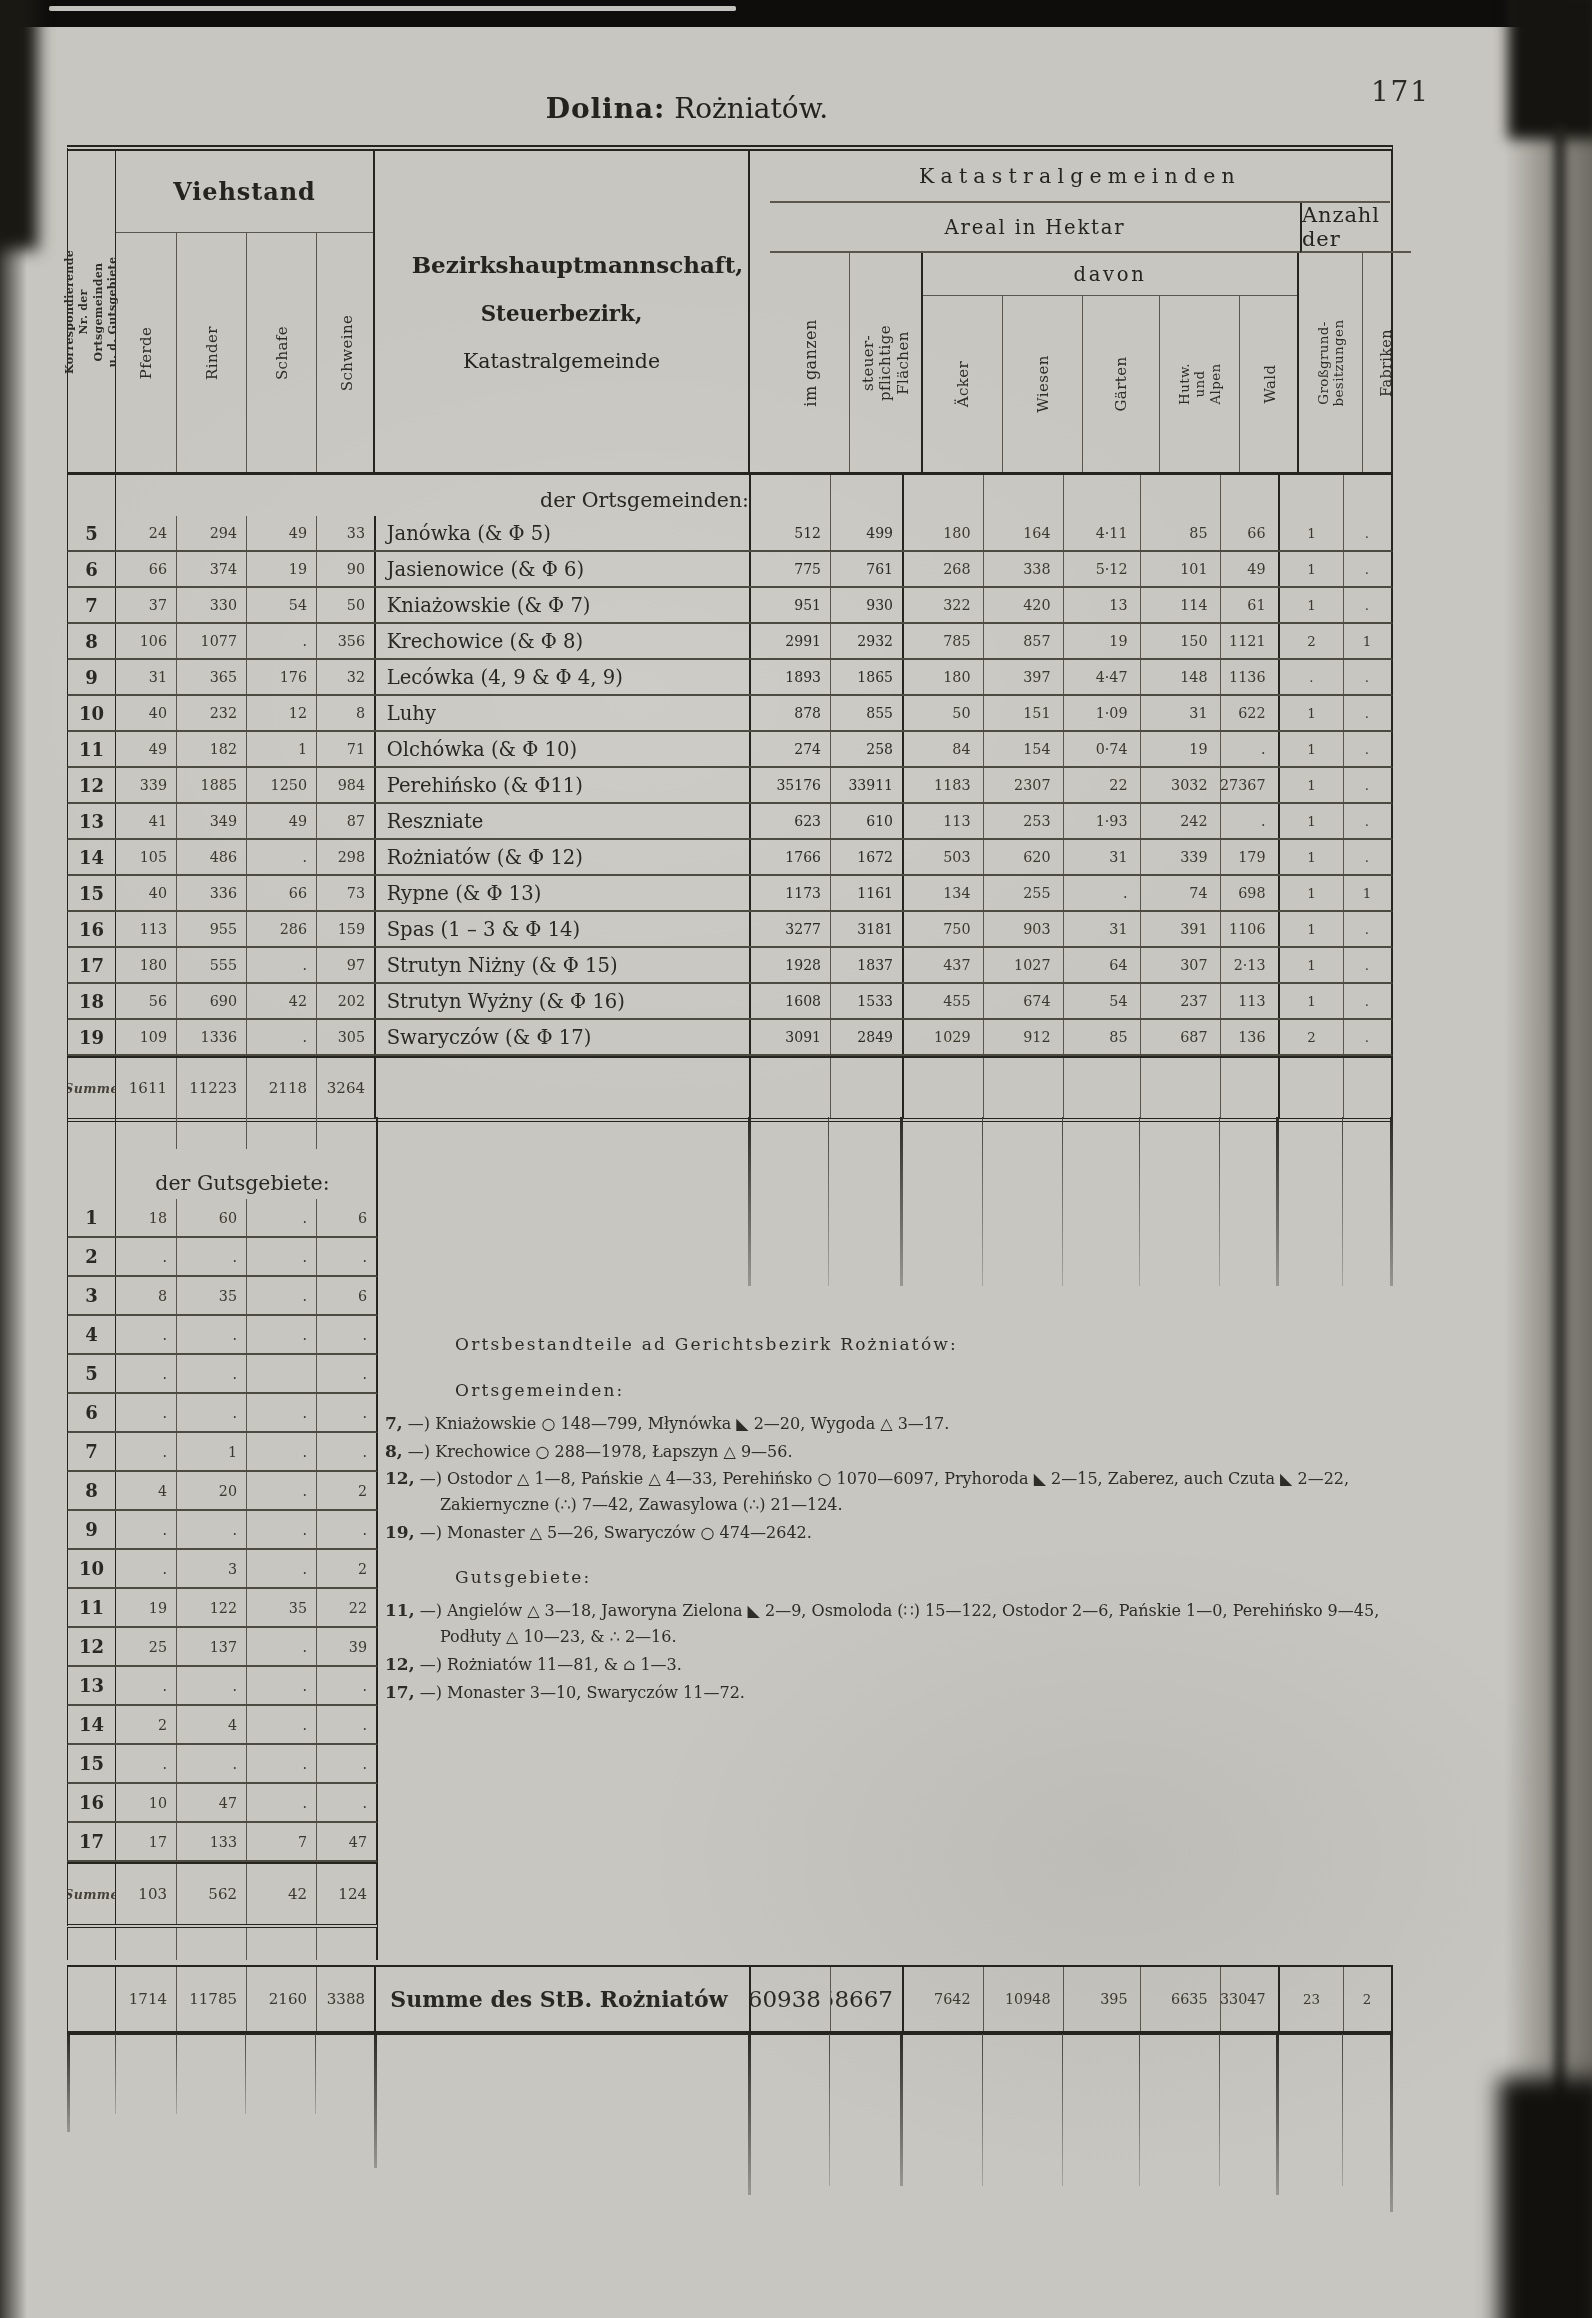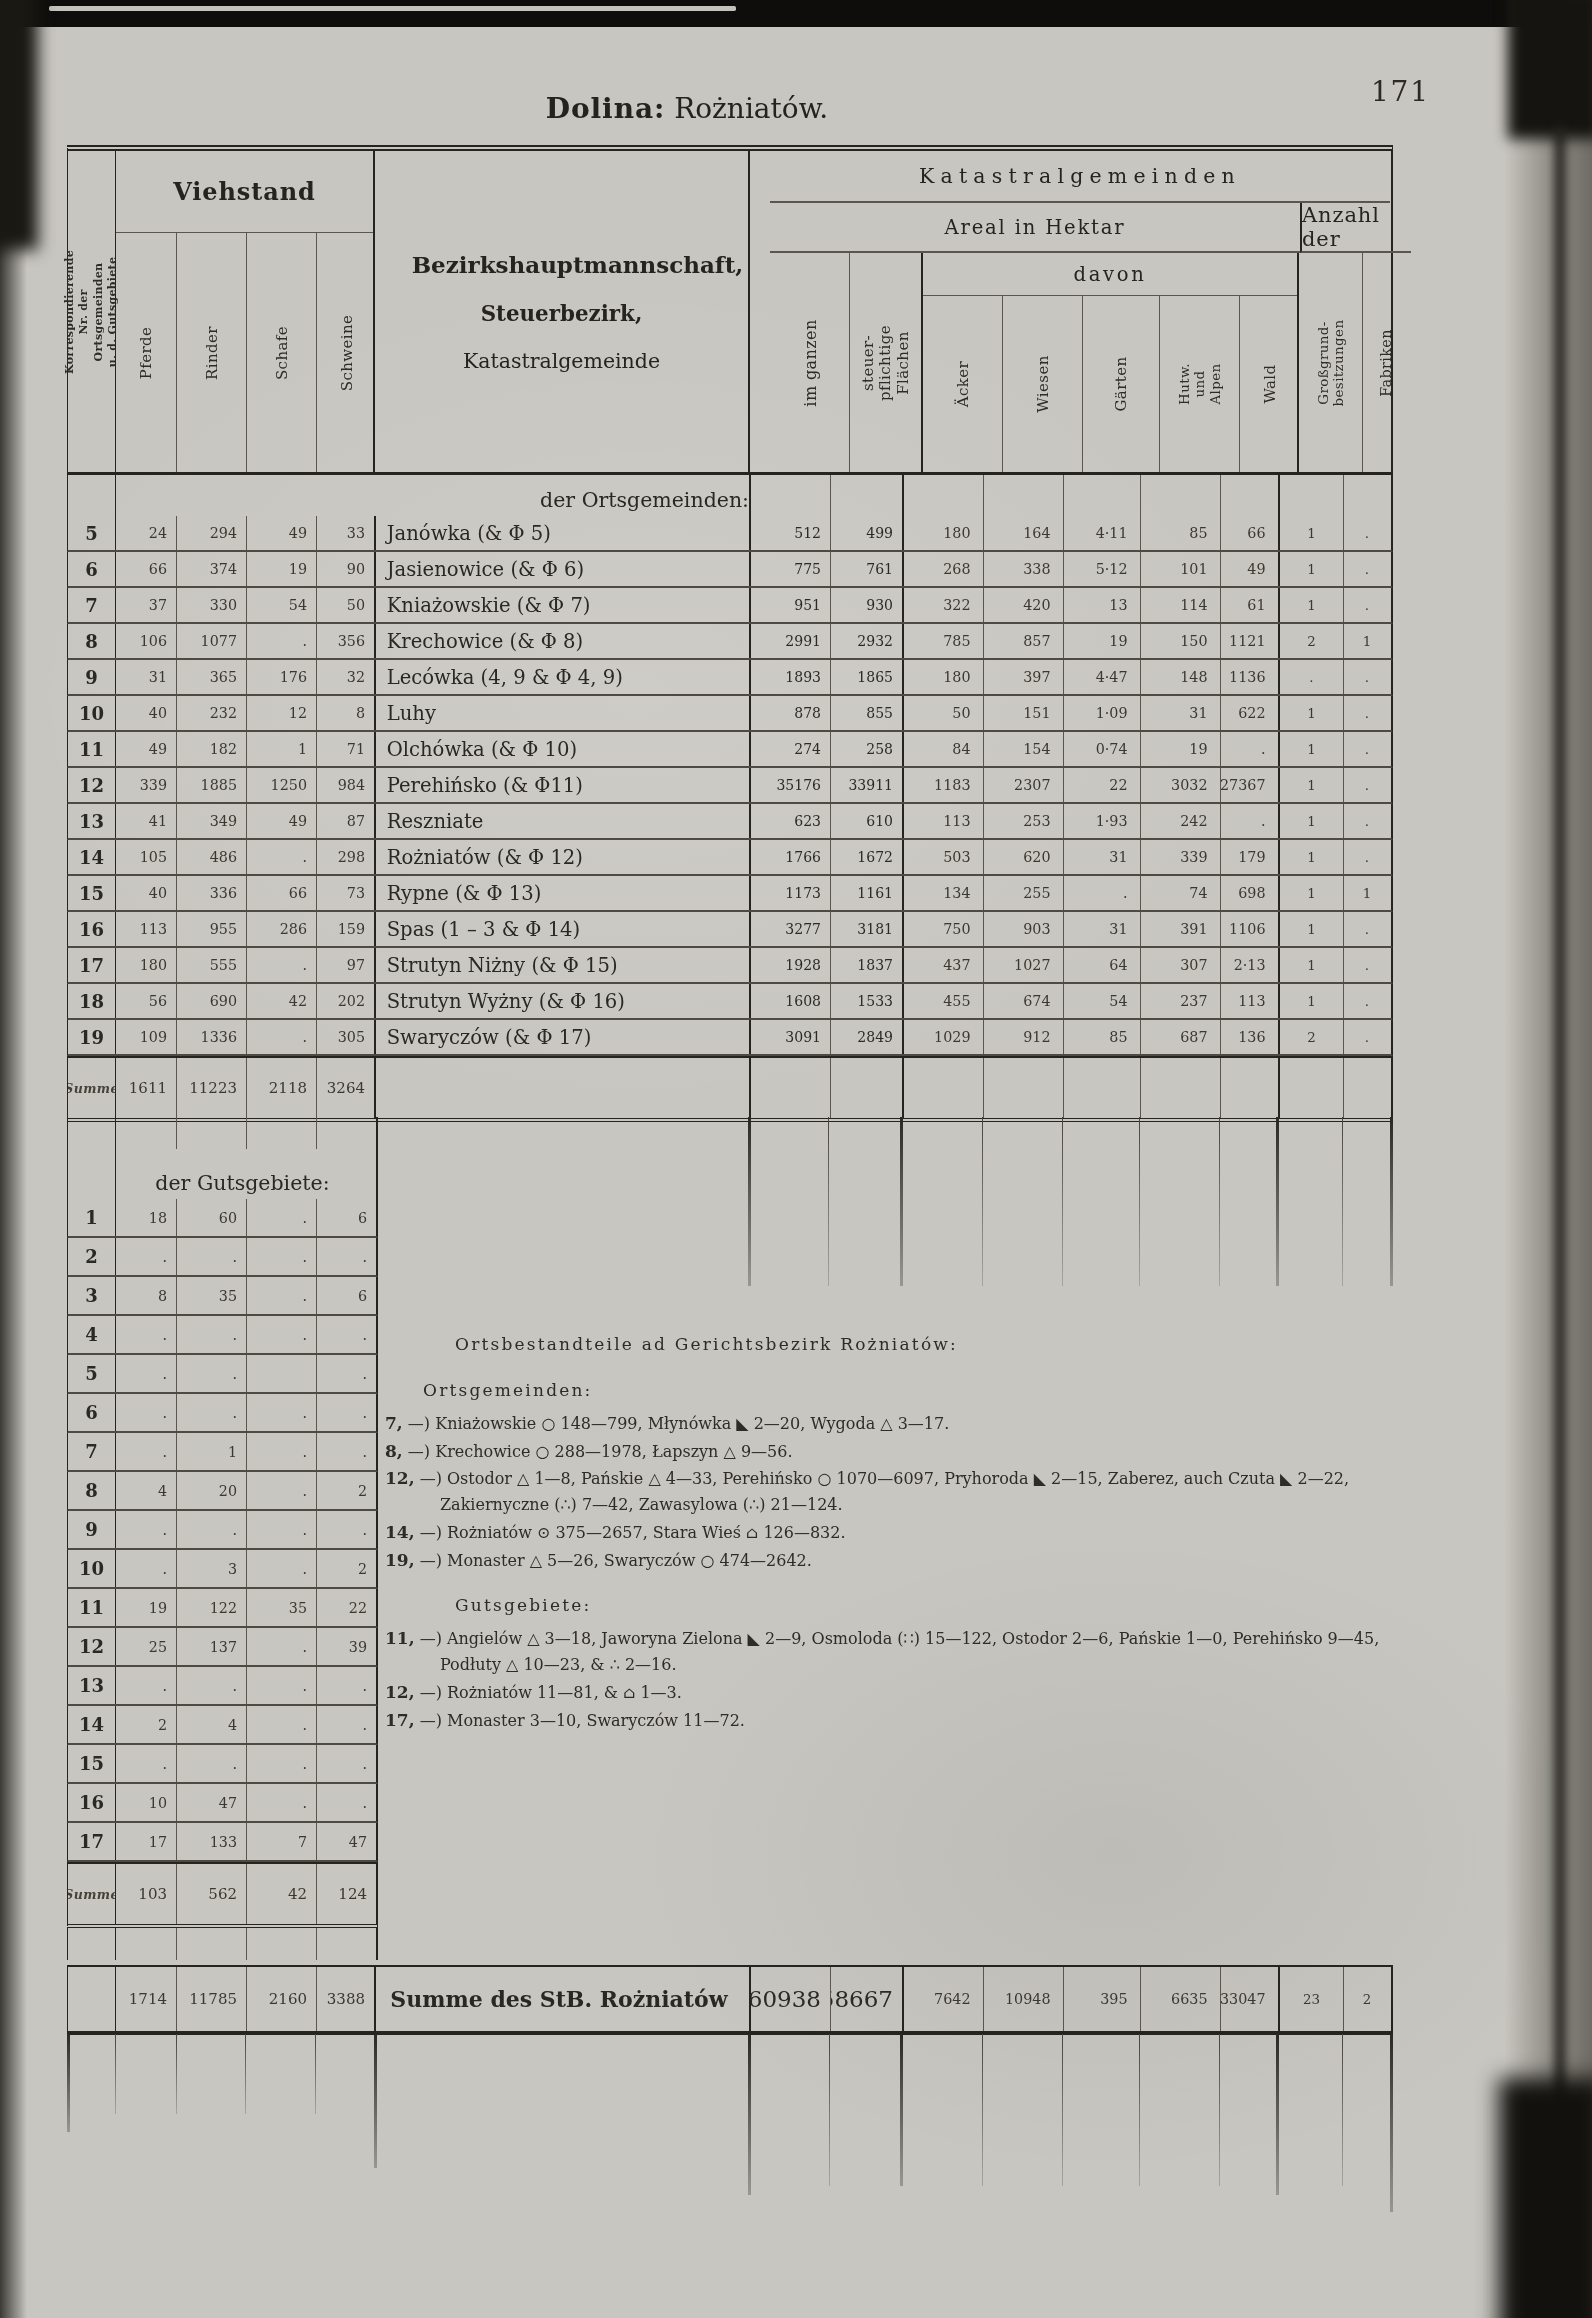--- a/index.html
+++ b/index.html
@@ -115,21 +115,21 @@
   .grand .c.big{font-size:23px;}
   
   .vl{position:absolute;top:0;width:0.9px;background:linear-gradient(#46443d,rgba(70,68,61,.25));}
   .vl.th{width:2.7px;background:linear-gradient(#2b2923,rgba(43,41,35,.3));}
   .stubsA{position:absolute;left:748px;top:1117px;width:645px;height:169px;}
   .stubsA .vl{height:100%;}
   .stubsB{position:absolute;left:67px;top:2034px;width:1326px;height:178px;}
   
   .fnotes{position:absolute;left:385px;top:1331px;width:1021px;font-size:16px;line-height:26px;color:#2e2c26;}
   .fn-h1{letter-spacing:2.2px;margin-left:70px;margin-bottom:19.6px;font-size:17px;}
-  .fn-h2{letter-spacing:2.2px;margin-left:38px;margin-bottom:7.1px;font-size:17px;}
+  .fn-h2{letter-spacing:2.2px;margin-left:70px;margin-bottom:7.1px;font-size:17px;}
   .fn-h3{letter-spacing:2.2px;margin-left:70px;margin:18px 0 7.1px 70px;font-size:17px;}
   .fnl{padding-left:55px;text-indent:-55px;margin-bottom:0.9px;}
   .fnl b{font-size:17px;}
 </style>
 </head>
 <body>
 
 <div class="page">
 
   <div class="top-bar"></div>
@@ -718,21 +718,20 @@
     <div class="fn-h2">Ortsgemeinden:</div>
     <div>
 
 
         <p class="fnl"><b>7,</b> <span>—) Kniażowskie ○ 148—799, Młynówka ◣ 2—20, Wygoda △ 3—17.</span></p>
 
         <p class="fnl"><b>8,</b> <span>—) Krechowice ○ 288—1978, Łapszyn △ 9—56.</span></p>
 
         <p class="fnl"><b>12,</b> <span>—) Ostodor △ 1—8, Pańskie △ 4—33, Perehińsko ○ 1070—6097, Pryhoroda ◣ 2—15, Zaberez, auch Czuta ◣ 2—22, Zakiernyczne (∴) 7—42, Zawasylowa (∴) 21—124.</span></p>
 
-        <p class="fnl"><b>14,</b> <span>—) Rożniatów ⊙ 375—2657, Stara Wieś ⌂ 126—832.</span></p>
 
         <p class="fnl"><b>19,</b> <span>—) Monaster △ 5—26, Swaryczów ○ 474—2642.</span></p>
       </div>
     <div class="fn-h3">Gutsgebiete:</div>
     <div>
 
         <p class="fnl"><b>11,</b> <span>—) Angielów △ 3—18, Jaworyna Zielona ◣ 2—9, Osmoloda (∷) 15—122, Ostodor 2—6, Pańskie 1—0, Perehińsko 9—45, Podłuty △ 10—23, &amp; ∴ 2—16.</span></p>
 
         <p class="fnl"><b>12,</b> <span>—) Rożniatów 11—81, &amp; ⌂ 1—3.</span></p>
 

